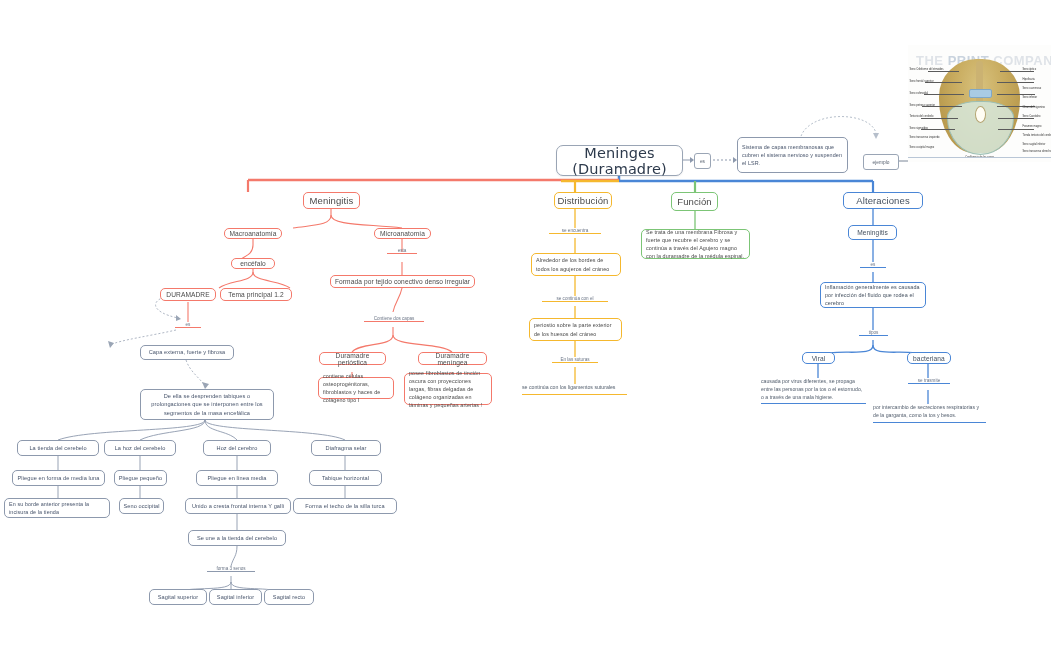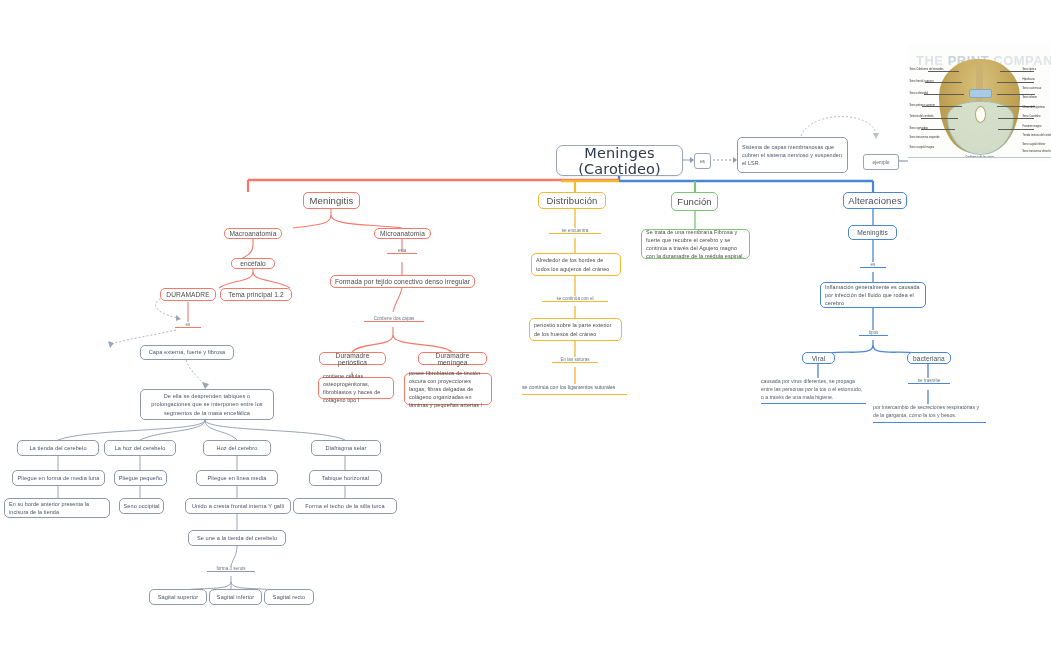--- a/index.html
+++ b/index.html
@@ -162,21 +162,21 @@
     <path d="M873 272 L873 282" stroke="#4a86d6" stroke-width="1.3" fill="none"></path>
     <path d="M873 308 L873 330" stroke="#4a86d6" stroke-width="1.3" fill="none"></path>
     <path d="M873 340 L873 345 C873 358 840 348 818 355" stroke="#4a86d6" stroke-width="1.3" fill="none"></path>
     <path d="M873 345 C873 358 905 348 928 355" stroke="#4a86d6" stroke-width="1.3" fill="none"></path>
     <path d="M818 364 L818 378" stroke="#4a86d6" stroke-width="1.3" fill="none"></path>
     <path d="M928 364 L928 378" stroke="#4a86d6" stroke-width="1.3" fill="none"></path>
     <path d="M928 390 L928 404" stroke="#4a86d6" stroke-width="1.3" fill="none"></path>
   </svg>
 
   <div class="node root" style="left:556px;top:145px;width:127px;height:31px;">
-    <span>Meninges (Carotideo)</span>
+    <span>Meninges (Duramadre)</span>
   </div>
 
   <div class="es-chip" style="left:694px;top:153px;width:15px;height:14px;">
     <span>es</span>
   </div>
 
   <div class="node c-gray txtbox" style="left:737px;top:137px;width:111px;height:36px;">
     <span>Sistema de capas membranosas que cubren el sistema nervioso y suspenden el LSR.</span>
   </div>
 
@@ -223,27 +223,27 @@
     <div class="lbl" style="left:80%;top:76%;">Tienda tentorio del cerebelo</div>
     <div class="lbl" style="left:80%;top:84%;">Seno sagital inferior</div>
     <div class="lbl" style="left:80%;top:90%;">Seno transverso derecho</div>
     <div class="lbl" style="left:40%;top:95%;">Confluencia de los senos</div>
     <div class="bottomline"></div>
   </div>
 
   <div class="node c-red branch" style="left:303px;top:192px;width:57px;height:17px;">
     <span>Meningitis</span>
   </div>
-  <div class="node c-orange branch" style="left:538px;top:192px;width:68px;height:17px;">
+  <div class="node c-orange branch" style="left:554px;top:192px;width:58px;height:17px;">
     <span>Distribución</span>
   </div>
   <div class="node c-green branch" style="left:671px;top:192px;width:47px;height:19px;">
     <span>Función</span>
   </div>
-  <div class="node c-blue branch" style="left:843px;top:192px;width:64px;height:17px;">
+  <div class="node c-blue branch" style="left:843px;top:192px;width:80px;height:17px;">
     <span>Alteraciones</span>
   </div>
 
   <div class="node c-red lvl1" style="left:224px;top:228px;width:58px;height:11px;">
     <span>Macroanatomía</span>
   </div>
   <div class="node c-red lvl1" style="left:374px;top:228px;width:57px;height:11px;">
     <span>Microanatomía</span>
   </div>
 

